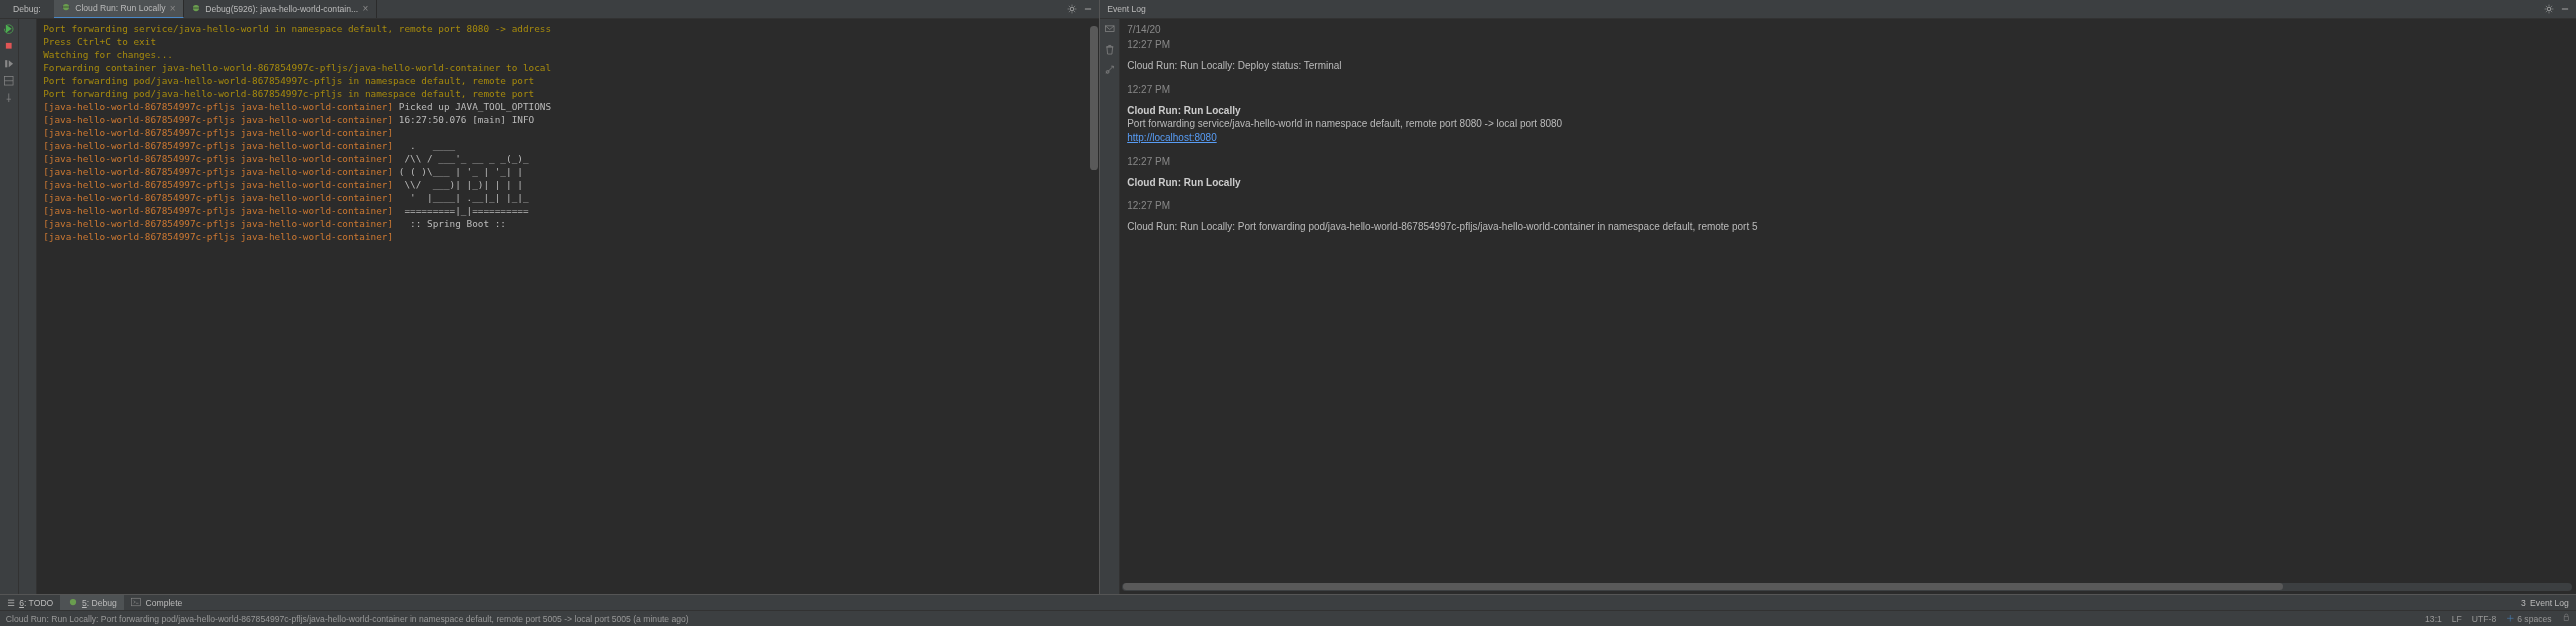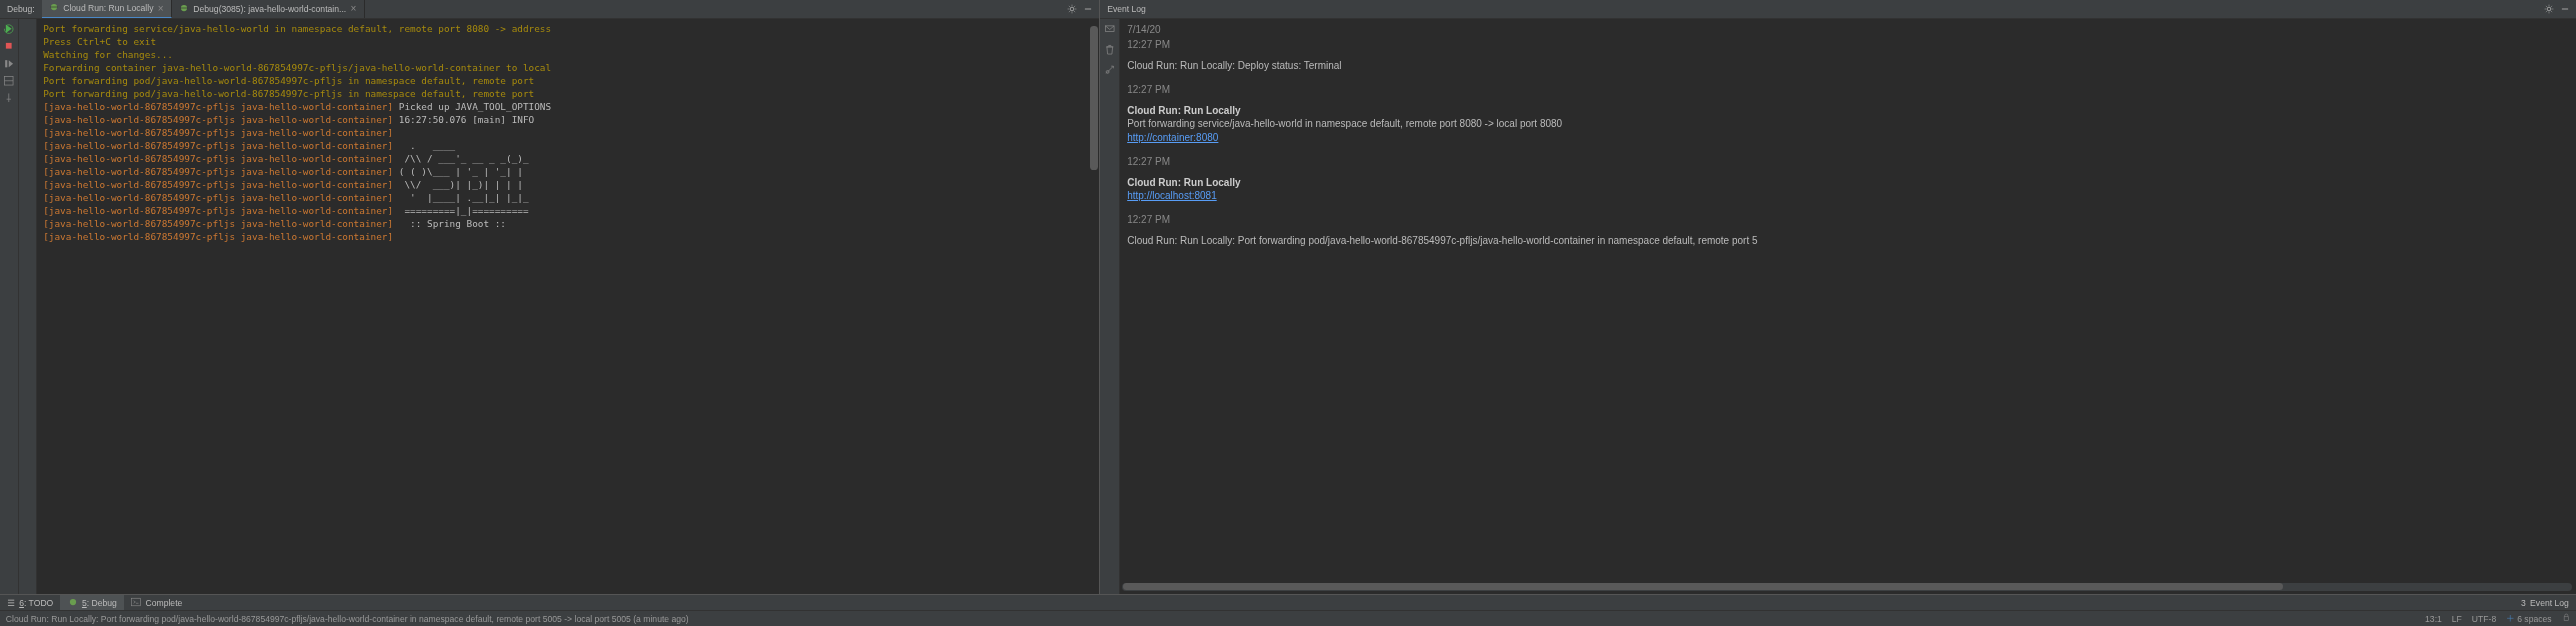--- a/index.html
+++ b/index.html
@@ -29,21 +29,21 @@
   }
   .debug-header {
     display: flex;
     align-items: center;
     background: #3c3f41;
     height: 18.7px;
     border-bottom: 0.7px solid #323232;
     font-family: sans-serif;
   }
   .debug-header .label {
-    padding: 0 7px;
+    padding: 0 13px;
     color: #bbb;
   }
   .tab {
     display: flex;
     align-items: center;
     padding: 0 7.2px;
     height: 100%;
     border-right: 0.7px solid #2b2b2b;
     gap: 4.3px;
     color: #bbb;
@@ -204,21 +204,21 @@
         <span>Cloud Run: Run Locally</span>
         <span class="close">×</span>
       </div>
       <div class="tab">
         <span>
           <svg class="bug-icon" viewBox="0 0 16 16">
               <circle cx="8" cy="8" r="5" fill="#6a9e4f"></circle>
               <line x1="2" y1="8" x2="14" y2="8" stroke="#2b2b2b"></line>
             </svg>
         </span>
-        <span>Debug(3085): java-hello-world-contain...</span>
+        <span>Debug(5926): java-hello-world-contain...</span>
         <span class="close">×</span>
       </div>
       <div class="hdr-icons">
         <span class="ico"><svg viewBox="0 0 16 16">
               <circle cx="8" cy="8" r="3" fill="none" stroke="#aaa" stroke-width="1.5"></circle>
               <path d="M8 1v2M8 13v2M1 8h2M13 8h2M3 3l1.5 1.5M11.5 11.5L13 13M13 3l-1.5 1.5M4.5 11.5L3 13" stroke="#aaa"></path>
             </svg></span>
         <span class="ico"><svg viewBox="0 0 16 16">
               <line x1="3" y1="8" x2="13" y2="8" stroke="#aaa" stroke-width="1.5"></line>
             </svg></span>
@@ -318,28 +318,27 @@
             <div class="event-time">12:27 PM</div>
             <div class="event-msg">
               <div>Cloud Run: Run Locally: Deploy status: Terminal</div>
             </div>
           </div>
           <div class="event-row" style="margin-top: 10px;">
             <div class="event-time">12:27 PM</div>
             <div class="event-msg">
               <div class="event-bold">Cloud Run: Run Locally</div>
               <div>Port forwarding service/java-hello-world in namespace default, remote port 8080 -&gt; local port 8080</div>
-              <div class="event-link">http://container:8080</div>
+              <div class="event-link">http://localhost:8080</div>
             </div>
           </div>
           <div class="event-row" style="margin-top: 10px;">
             <div class="event-time">12:27 PM</div>
             <div class="event-msg">
               <div class="event-bold">Cloud Run: Run Locally</div>
-              <div class="event-link">http://localhost:8081</div>
             </div>
           </div>
           <div class="event-row" style="margin-top: 10px;">
             <div class="event-time">12:27 PM</div>
             <div class="event-msg">
               <div>Cloud Run: Run Locally: Port forwarding pod/java-hello-world-867854997c-pfljs/java-hello-world-container in namespace default, remote port 5</div>
             </div>
           </div>
         </div>
       <div class="event-scroll">

